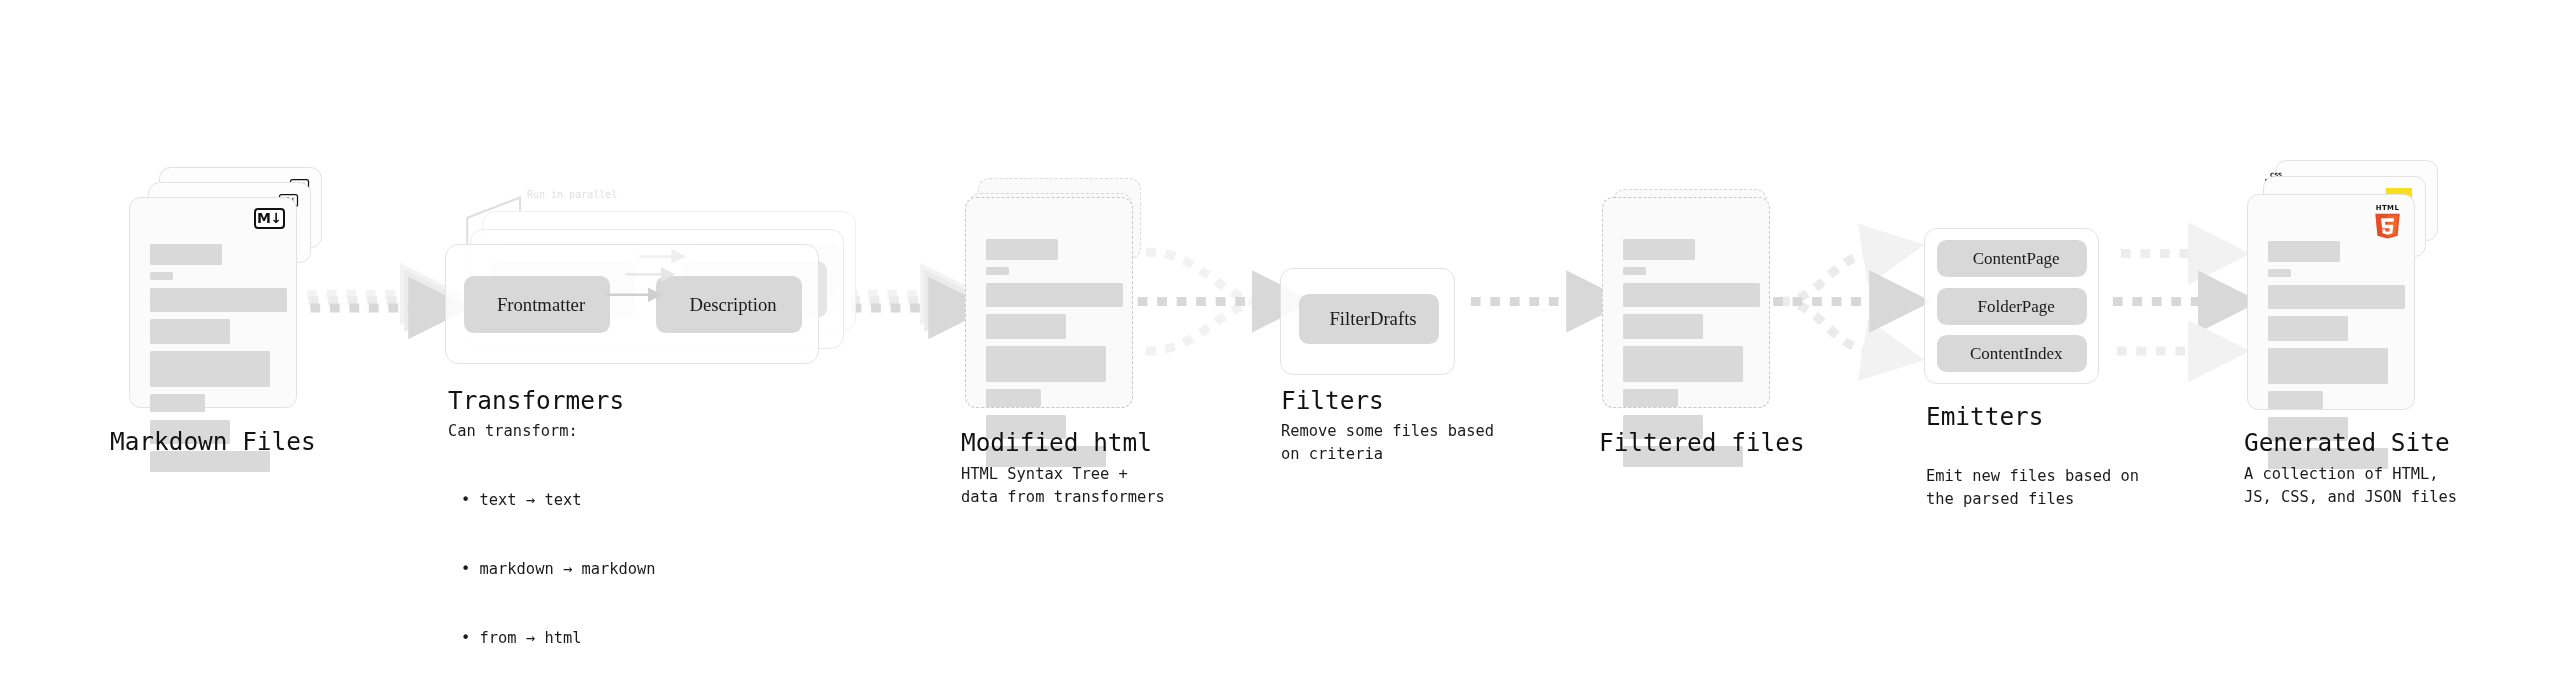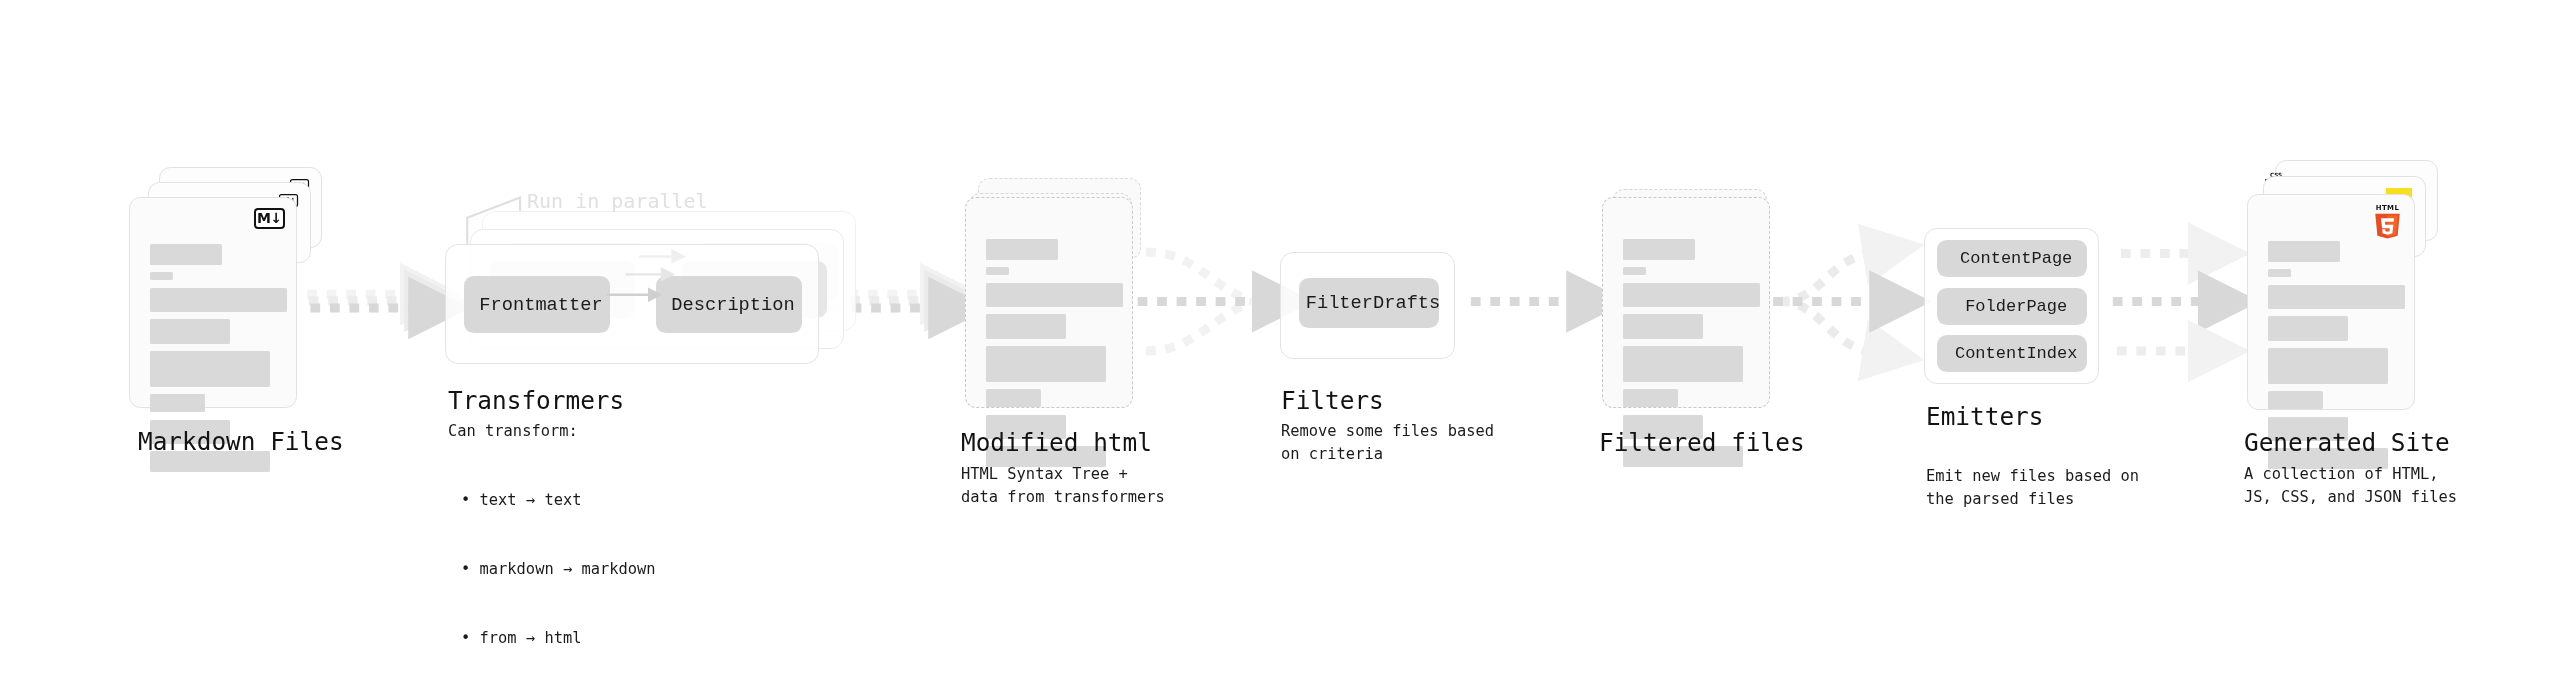--- a/index.html
+++ b/index.html
@@ -56,21 +56,21 @@
     border: 1.6px solid #e3e3e3;
     border-radius: 13px;
     background: rgba(255,255,255,0.85);
   }
   .pill {
     position: absolute;
     background: #d8d8d8;
     border-radius: 9.8px;
     display: flex; align-items: center; justify-content: center;
     font-size: 18.7px; color: #1b1b1b;
-    font-family: Liberation Mono, monospace;
+    font-family: Liberation Serif, serif;
     white-space: nowrap;
     padding-left: 8px;
   }
 
   
   .title {
     position: absolute;
     font-size: 24.4px;
     color: #121212;
     white-space: nowrap;
@@ -79,21 +79,21 @@
   .subtitle {
     position: absolute;
     font-size: 15.4px;
     line-height: 23px;
     color: #1b1b1b;
     white-space: pre;
     font-family: "DejaVu Sans Mono", "Liberation Mono", monospace;
   }
   .annot {
     position: absolute;
-    font-size: 20px;
+    font-size: 10px;
     color: #e0e0e0;
     white-space: nowrap;
     font-family: "DejaVu Sans Mono", "Liberation Mono", monospace;
   }
   ul.xform { list-style: none; }
   ul.xform li { white-space: pre; }
 
   svg.overlay { position: absolute; left: 0; top: 0; width: 2576px; height: 681px; pointer-events: none; }
 </style>
 </head>
@@ -167,21 +167,21 @@
         <div class="bar" style="width:23px;height:8.1px;"></div>
         <div class="bar" style="width:137px;height:24.4px;"></div>
         <div class="bar" style="width:80px;height:24.4px;"></div>
         <div class="bar" style="width:120px;height:36px;"></div>
         <div class="bar" style="width:55px;height:18px;"></div>
         <div class="bar" style="width:80px;height:24.4px;"></div>
         <div class="bar" style="width:120px;height:21px;"></div>
       </div>
     </div>
   </div>
-  <div class="title" style="left:138px; top:427px;">Markdown Files</div>
+  <div class="title" style="left:110px; top:427px;">Markdown Files</div>
 
   <div class="node">
     <div class="groupbox" style="left:482px; top:211px; width:374px; height:120px; border-color:#f1f1f1;">
       <div class="pill" style="left:18px; top:31px; width:146px; height:57px; background:#efefef; color:transparent; font-size:18.7px;">Frontmatter</div>
       <div class="pill" style="left:210px; top:31px; width:146px; height:57px; background:#efefef; color:transparent; font-size:18.7px;">Description</div>
     </div>
 
     <div class="groupbox" style="left:470px; top:229px; width:374px; height:120px; border-color:#eaeaea;">
       <div class="pill" style="left:18px; top:31px; width:146px; height:57px; background:#e6e6e6; color:transparent;">Frontmatter</div>
       <div class="pill" style="left:210px; top:31px; width:146px; height:57px; background:#e6e6e6; color:transparent;">Description</div>
@@ -233,21 +233,21 @@
         <div class="bar" style="width:55px;height:18px;"></div>
         <div class="bar" style="width:80px;height:24.4px;"></div>
         <div class="bar" style="width:120px;height:21px;"></div>
       </div>
     </div>
   </div>
   <div class="title" style="left:961px; top:428px;">Modified html</div>
   <div class="subtitle" style="left:961px; top:463px;">HTML Syntax Tree +
 data from transformers</div>
 
-  <div class="groupbox" style="left:1280px; top:252px; width:175px; height:107px;">
+  <div class="groupbox" style="left:1280px; top:268px; width:175px; height:107px;">
     <div class="pill" style="left:18px; top:25px; width:140px; height:50px;">FilterDrafts</div>
   </div>
   <div class="title" style="left:1281px; top:386px;">Filters</div>
   <div class="subtitle" style="left:1281px; top:420px;">Remove some files based
 on criteria</div>
 
   <div class="cardstack">
     <div class="card dashed" style="left:1613px; top:189px; width:154px; height:81px; border-color:#d6d6d6;"></div>
     <div class="card dashed" style="left:1602px; top:197px; width:168px; height:211px;">
       <div class="card-body" style="top:41px;">

